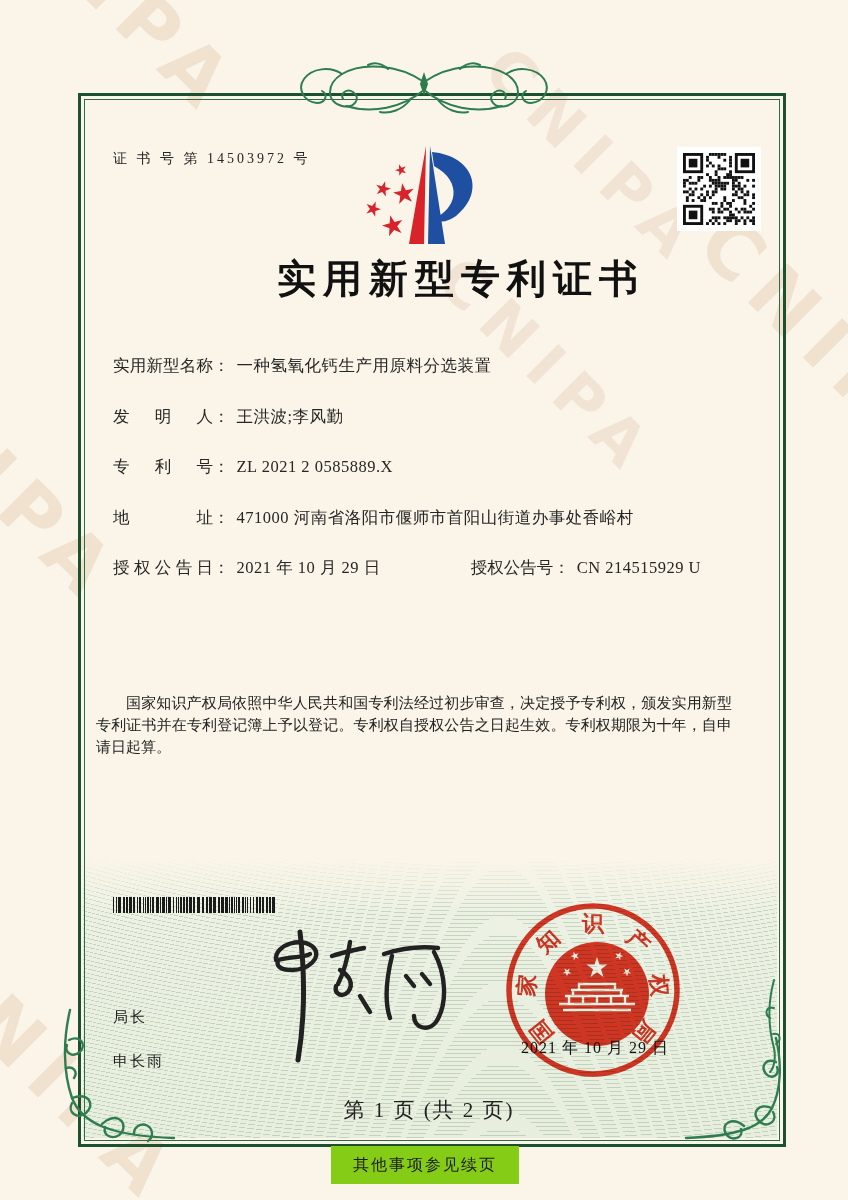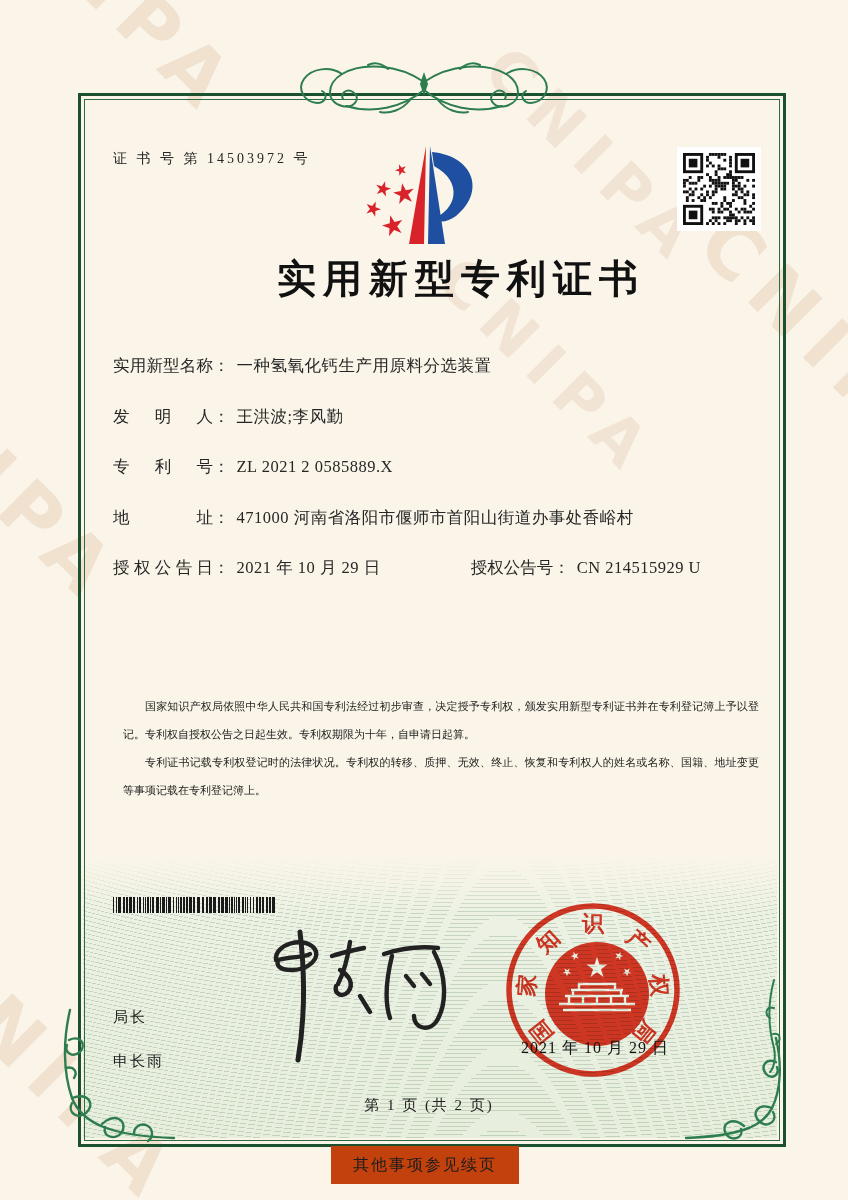--- a/index.html
+++ b/index.html
@@ -32,36 +32,36 @@
   .certno{position:absolute;left:113px;top:150px;z-index:4;font-size:14px;letter-spacing:3px;color:var(--ink);}
   .title{position:absolute;left:78px;top:252px;width:702px;z-index:4;text-align:center;
       font-size:39px;font-weight:bold;letter-spacing:7px;color:#111;padding-left:32px;}
   .rows{position:absolute;left:113px;top:355px;width:600px;z-index:4;}
   .row{height:50.5px;font-size:16.5px;color:var(--ink);white-space:nowrap;}
   .lab{display:inline-block;width:100px;text-align:justify;text-align-last:justify;}
   .colon{display:inline-block;}
   .val{margin-left:7px;letter-spacing:0.5px;}
   .pair2{margin-left:90px;}
   .pair2 .lab2{display:inline-block;}
-  .paras{position:absolute;left:123px;top:692px;width:636px;z-index:4;
-      font-size:11px;line-height:28px;color:#222;text-align:justify;}
+  .paras{position:absolute;left:96px;top:692px;width:636px;z-index:4;
+      font-size:15px;line-height:22px;color:#222;text-align:justify;}
   .paras p{margin:0;text-indent:2em;}
   
   .barcode{position:absolute;left:113px;top:897px;width:164px;height:16px;z-index:4;}
   
   .director{position:absolute;left:113px;top:1008px;z-index:4;font-size:15px;color:#1c1c1c;letter-spacing:2px;}
   .director .name{margin-top:25px;}
   .sig{position:absolute;left:252px;top:926px;z-index:5;}
   
   .seal{position:absolute;left:503px;top:900px;width:180px;height:180px;z-index:5;mix-blend-mode:multiply;opacity:.94;}
   .sealdate{position:absolute;left:505px;top:1038px;width:180px;z-index:6;text-align:center;
       font-size:16px;letter-spacing:1px;color:#141414;}
   .pageno{position:absolute;left:78px;top:1096px;width:702px;z-index:4;text-align:center;
-      font-size:15px;letter-spacing:2px;color:#222;}
-  .note{position:absolute;left:331px;top:1146px;width:188px;height:38px;z-index:4;background:#c2410c;
+      font-size:21px;letter-spacing:2px;color:#222;}
+  .note{position:absolute;left:331px;top:1146px;width:188px;height:38px;z-index:4;background:#84cc16;
       text-align:center;line-height:38px;font-size:16px;letter-spacing:2px;color:#1d1d1d;}
   .logo{position:absolute;left:352px;top:140px;width:140px;height:114px;z-index:4;}
   .qrwrap{position:absolute;left:677px;top:147px;width:84px;height:84px;background:#fff;z-index:4;}
   .qr{position:absolute;left:6px;top:6px;}
 </style>
 </head>
 <body>
 
 <div class="page">
 
@@ -337,21 +337,20 @@
     <div class="row">
       <span class="lab">地　　　　址</span><span class="colon">：</span><span class="val">471000 河南省洛阳市偃师市首阳山街道办事处香峪村</span>
     </div>
     <div class="row">
       <span class="lab">授权公告日</span><span class="colon">：</span><span class="val">2021 年 10 月 29 日</span><span class="pair2"><span class="lab2">授权公告号</span><span class="colon">：</span><span class="val">CN 214515929 U</span></span>
     </div>
   </div>
 
   <div class="paras">
     <p>国家知识产权局依照中华人民共和国专利法经过初步审查，决定授予专利权，颁发实用新型专利证书并在专利登记簿上予以登记。专利权自授权公告之日起生效。专利权期限为十年，自申请日起算。</p>
-    <p>专利证书记载专利权登记时的法律状况。专利权的转移、质押、无效、终止、恢复和专利权人的姓名或名称、国籍、地址变更等事项记载在专利登记簿上。</p>
   </div>
 
   <svg class="barcode" id="barcodesvg" viewBox="0 0 164 16">
       <rect x="0" y="0" width="1" height="16" fill="#1a1a1a"></rect>
       <rect x="3" y="0" width="1" height="16" fill="#1a1a1a"></rect>
       <rect x="5" y="0" width="3" height="16" fill="#1a1a1a"></rect>
       <rect x="10" y="0" width="2" height="16" fill="#1a1a1a"></rect>
       <rect x="13" y="0" width="2" height="16" fill="#1a1a1a"></rect>
       <rect x="16" y="0" width="3" height="16" fill="#1a1a1a"></rect>
       <rect x="20" y="0" width="2" height="16" fill="#1a1a1a"></rect>

